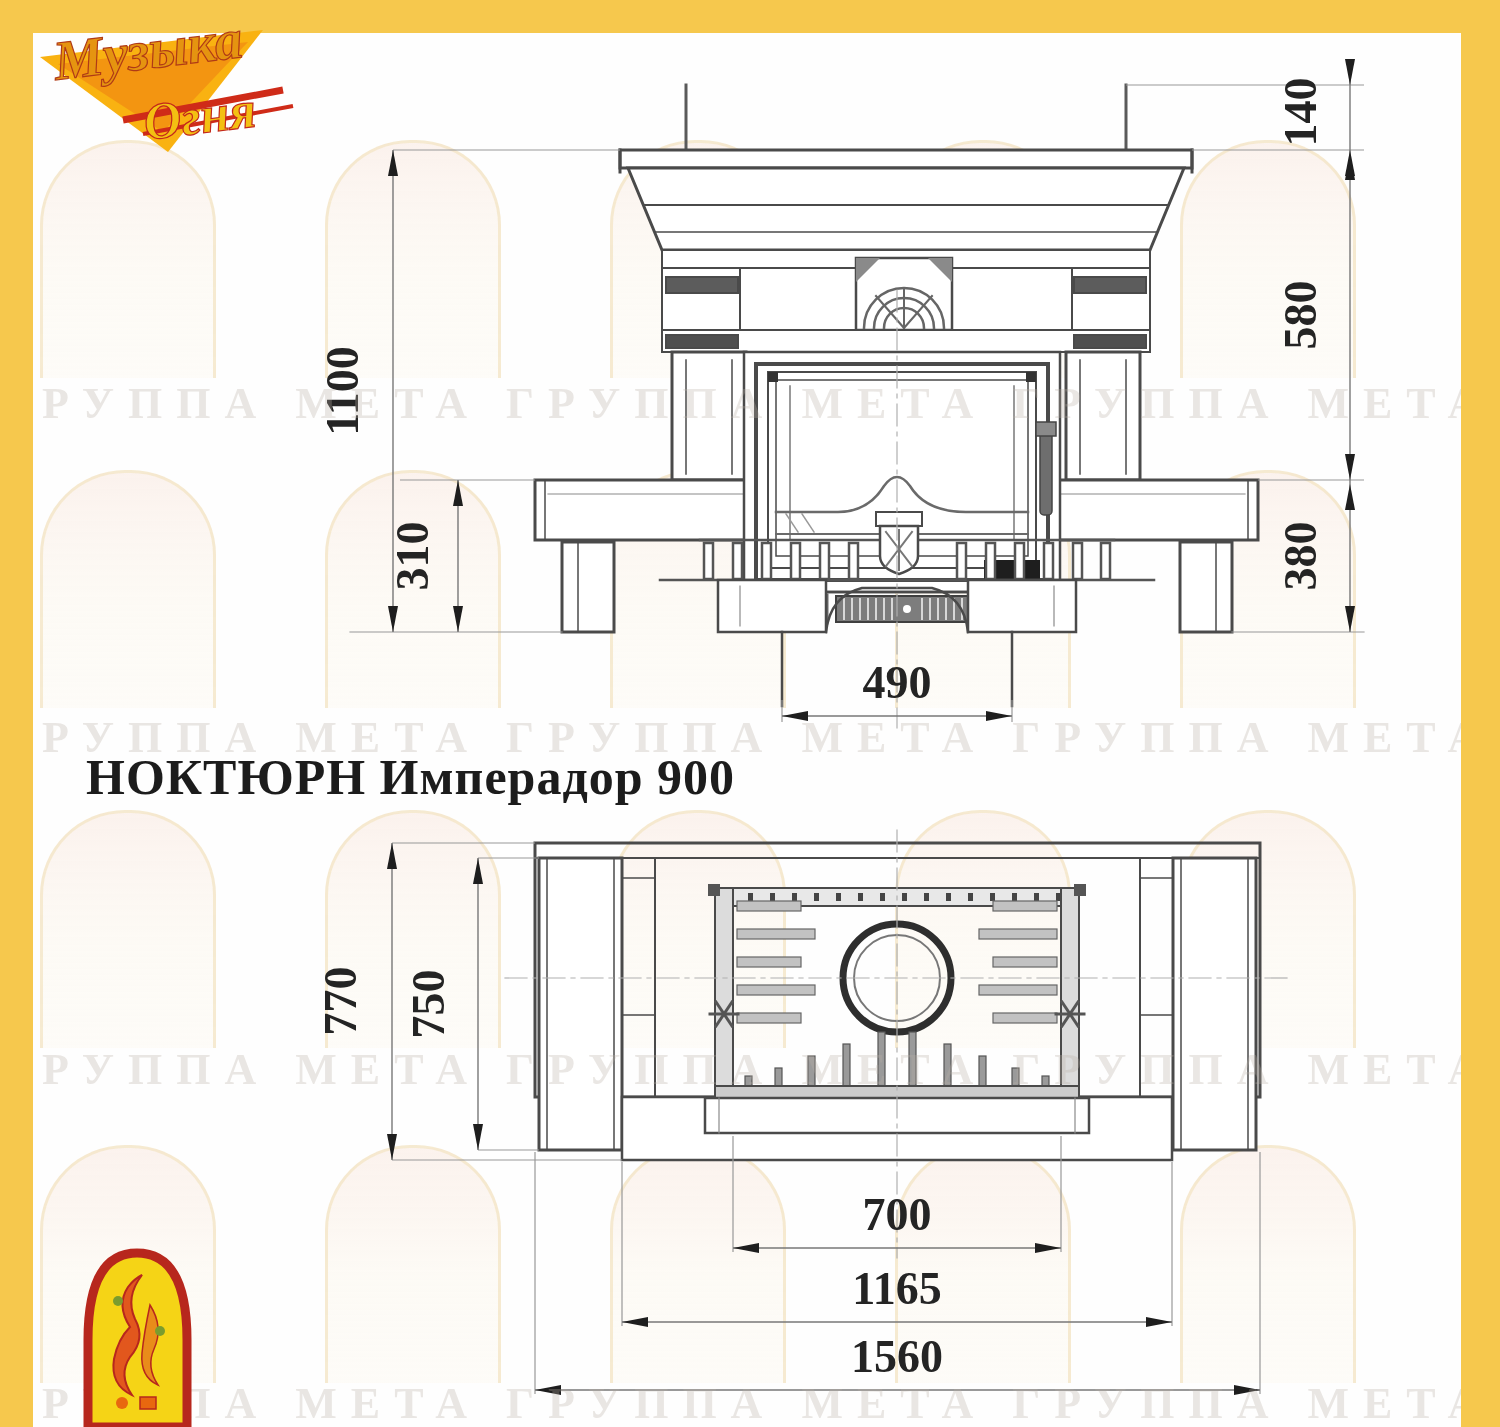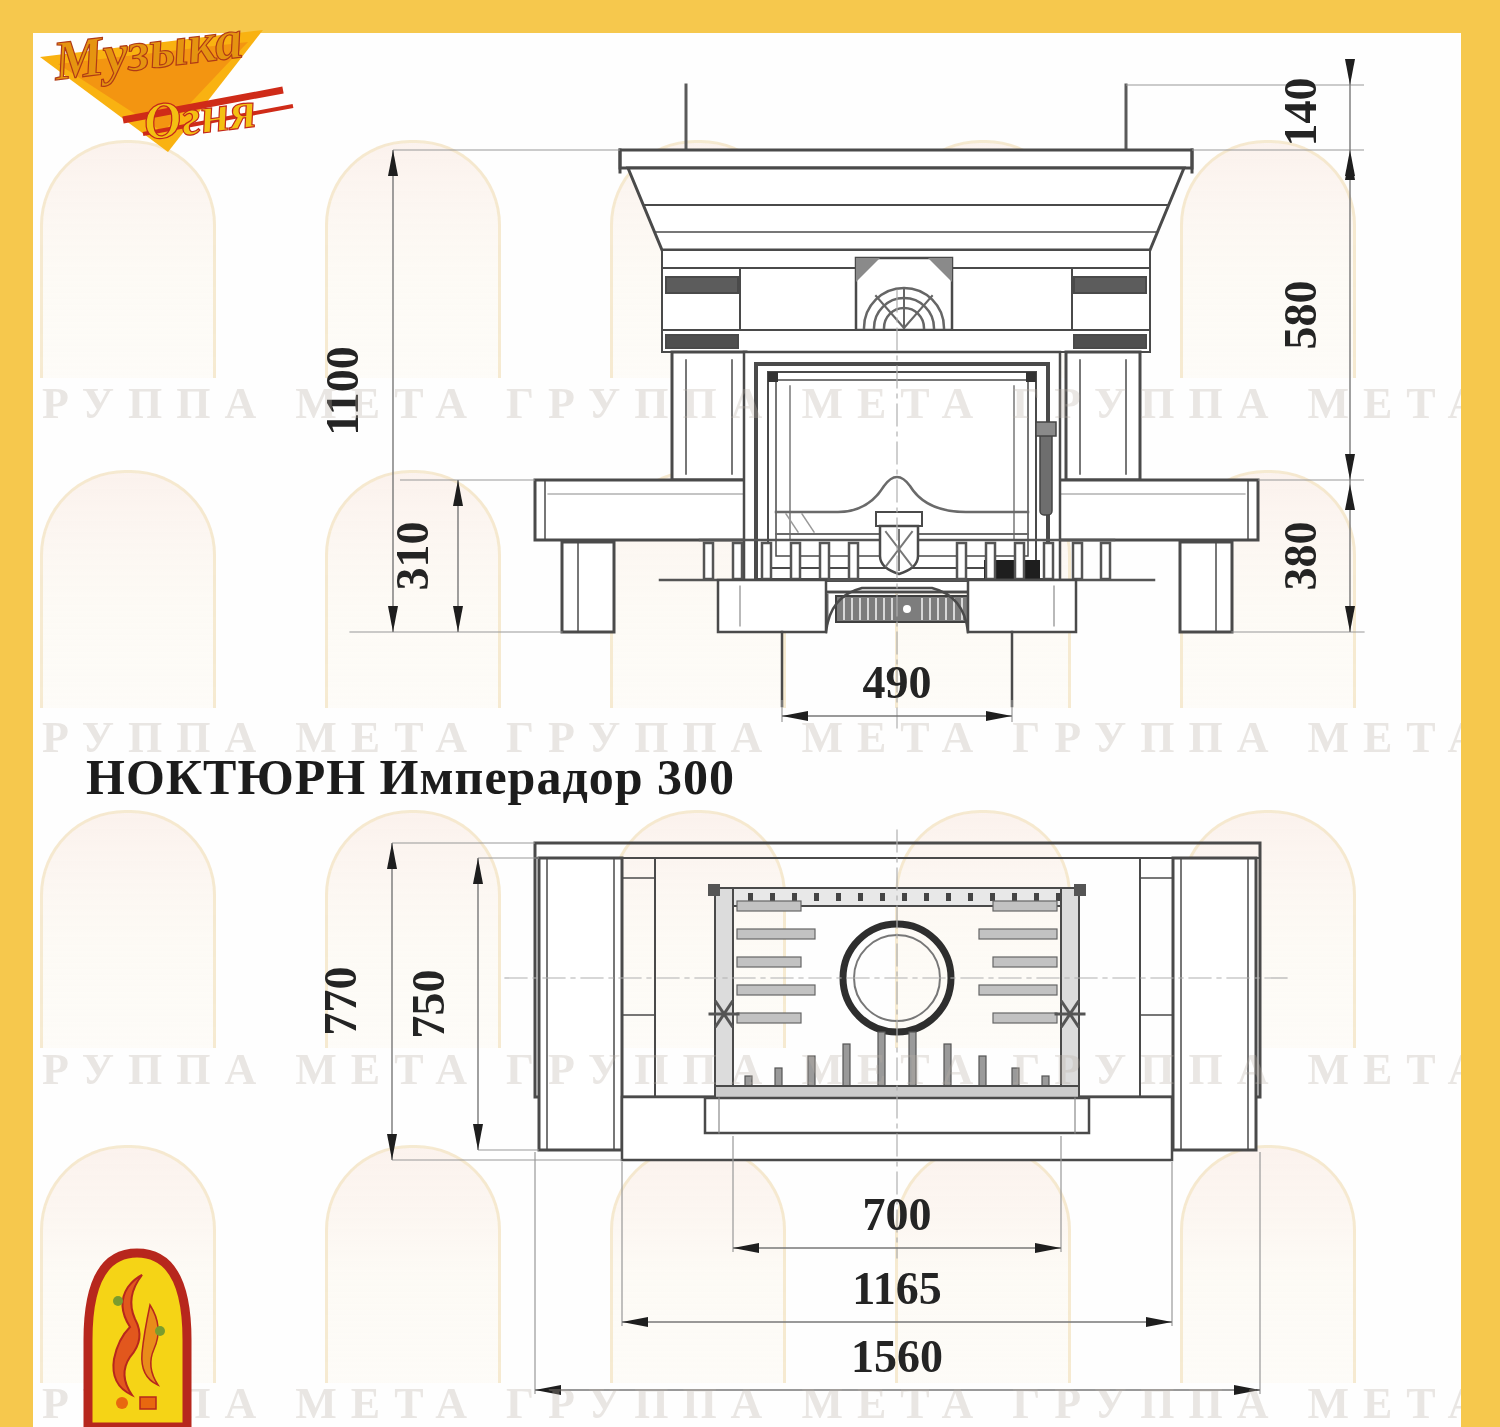--- a/index.html
+++ b/index.html
@@ -420,21 +420,21 @@
 
 <svg id="logo-top" viewBox="0 0 300 170">
   <polygon points="12,55 235,28 140,150" fill="#f9b211"></polygon>
   <polygon points="30,62 220,40 135,130" fill="#ef7d12" opacity="0.55"></polygon>
   <path d="M 95,118 L 255,88" stroke="#cf2b18" stroke-width="7" fill="none"></path>
   <path d="M 115,132 L 265,104" stroke="#cf2b18" stroke-width="4" fill="none"></path>
   <text x="28" y="78" transform="rotate(-7 28 78)" font-family="Liberation Serif, serif" font-style="italic" font-weight="bold" font-size="56" fill="#e59410" stroke="#b03a16" stroke-width="1.2">Музыка</text>
   <text x="118" y="138" transform="rotate(-7 118 138)" font-family="Liberation Serif, serif" font-style="italic" font-weight="bold" font-size="52" fill="#f3c012" stroke="#c3271b" stroke-width="1.2">Огня</text>
 </svg>
 
-<div id="page-title">НОКТЮРН Имперадор 300</div>
+<div id="page-title">НОКТЮРН Имперадор 900</div>
 
 <svg id="logo-bottom" viewBox="0 0 115 192">
   <path d="M 8,192 L 8,105 Q 8,18 57,18 Q 107,18 107,105 L 107,192 Z" fill="#f5d416" stroke="#b7271d" stroke-width="9"></path>
   <path d="M 62,40 Q 45,62 55,84 Q 66,104 50,122 Q 38,140 52,160 Q 30,150 34,124 Q 38,104 50,92 Q 36,70 48,52 Q 54,44 62,40 Z" fill="#e2571d" stroke="#b7271d" stroke-width="2"></path>
   <path d="M 70,70 Q 84,92 74,114 Q 66,132 78,150 Q 60,142 62,118 Q 64,98 70,70 Z" fill="#e98c1a" stroke="#b7271d" stroke-width="1.5"></path>
   <circle cx="38" cy="66" r="5" fill="#7a9c2e"></circle>
   <circle cx="80" cy="96" r="5" fill="#7a9c2e"></circle>
   <circle cx="42" cy="168" r="6" fill="#e8680f"></circle>
   <rect x="60" y="162" width="16" height="12" fill="#e8680f" stroke="#b7271d" stroke-width="1.5"></rect>
 </svg>

